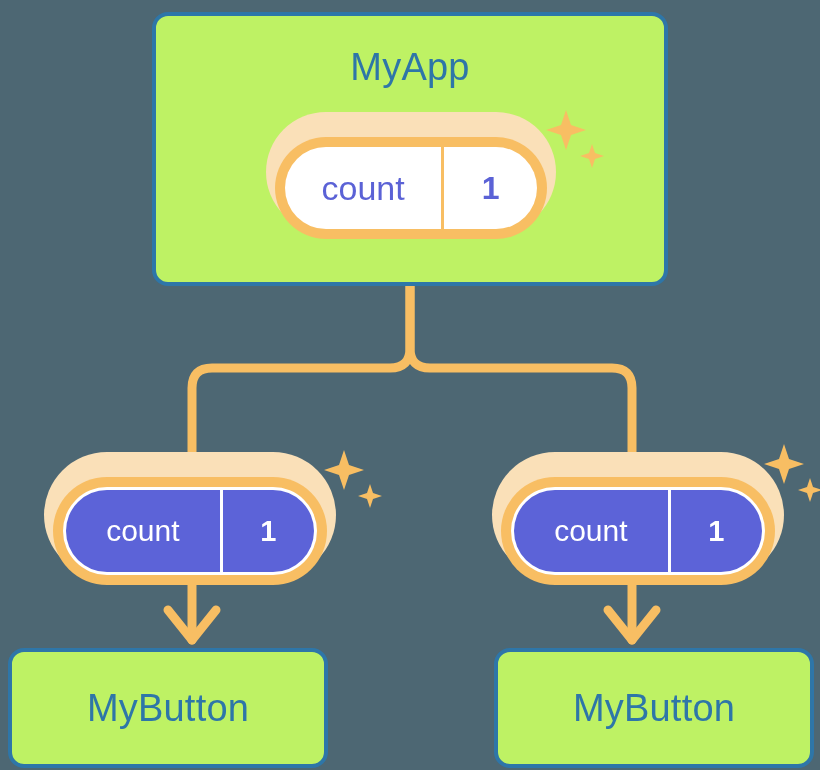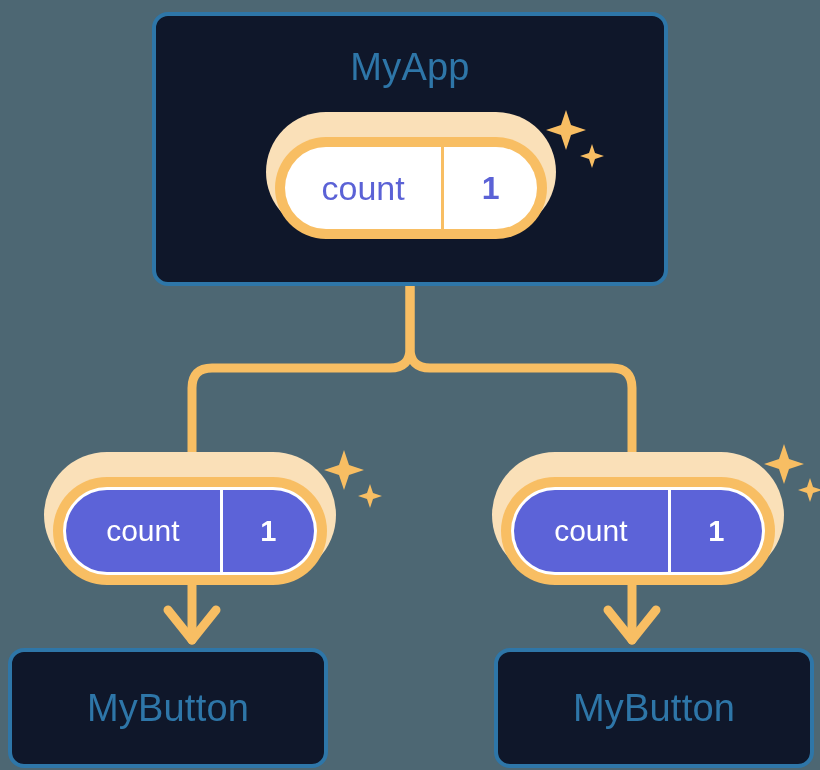--- a/index.html
+++ b/index.html
@@ -15,21 +15,21 @@
   }
   #stage {
     position: relative;
     width: 820px;
     height: 770px;
   }
 
   
   .card {
     position: absolute;
-    background: #0f172a;
+    background: #bef264;
     border: 4px solid #2e76a8;
     border-radius: 16px;
     box-sizing: border-box;
   }
   .card-title {
     color: #2e76a8;
     font-size: 38px;
     font-weight: 400;
     letter-spacing: 0.2px;
     text-align: center;

